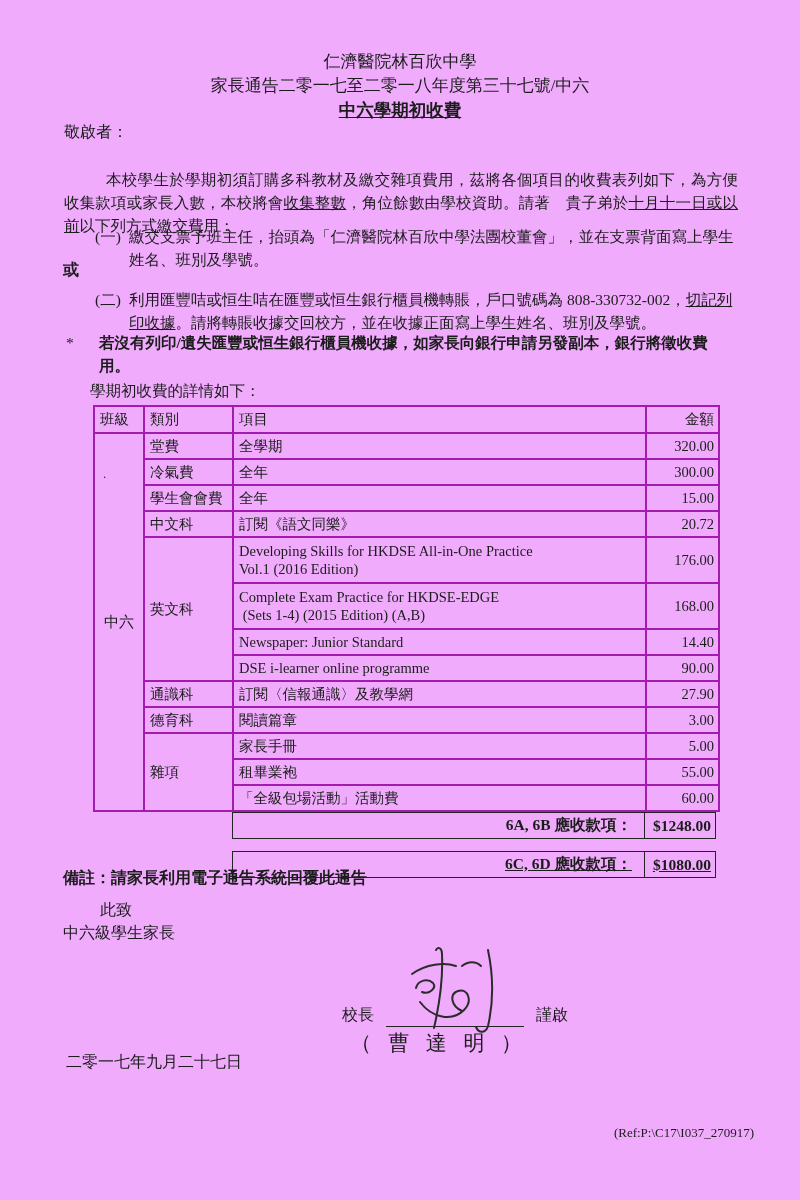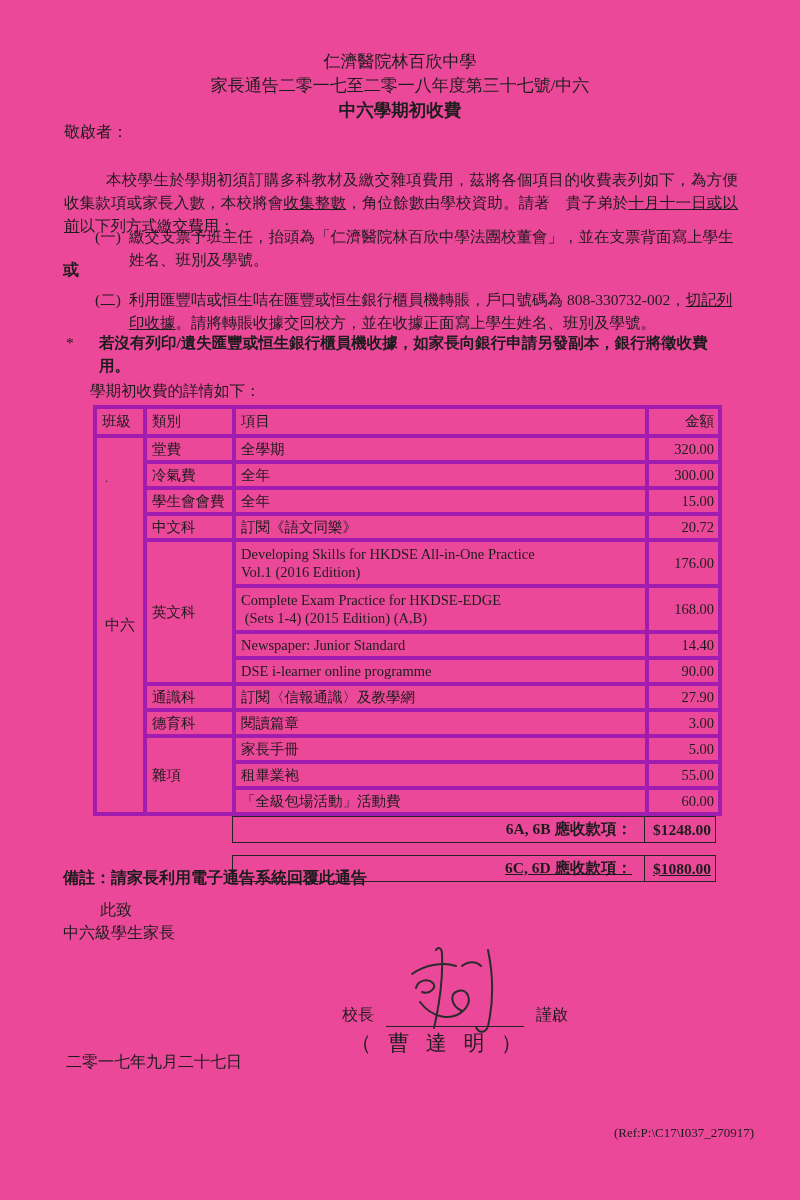--- a/index.html
+++ b/index.html
@@ -1,43 +1,43 @@
 <!DOCTYPE html>
 <html><head>
 <meta charset="utf-8">
 <style>
   html,body {margin:0; padding:0; background:#ffffff;}
   body {width:800px; height:1200px; font-family:"Liberation Serif","DejaVu Serif",serif; color:#1c1c1c; position:relative; overflow:hidden;}
-  .page {position:absolute; inset:0; background:#ec4899;}
+  .page {position:absolute; inset:0; background:#f0abfc;}
   .abs {position:absolute;}
 
   
   .header {top:50px; left:0; width:800px; text-align:center; font-size:17px; line-height:24px;}
-  .doc-title {font-weight:bold; font-size:17.5px;}
+  .doc-title {font-weight:bold; text-decoration:underline; font-size:17.5px;}
 
   .salutation {top:122px; left:64px; font-size:16px;}
 
   .intro {top:152px; left:64px; width:674px; font-size:15.5px; line-height:23px; text-align:justify; text-indent:42px;}
   .bu {font-weight:normal; text-decoration:underline;}
 
   .method {display:flex; left:95px; width:643px; font-size:15.5px; line-height:23px;}
   .method-1 {top:225px;}
   .method-2 {top:288px;}
   .method .num {flex:0 0 34px;}
   .method .mtext {flex:1;}
   .or {top:260px; left:63px; font-size:16px; font-weight:bold;}
 
   .note {top:331px; left:63px; width:675px; display:flex; font-weight:bold; font-size:15.5px; line-height:23px;}
   .note .star {flex:0 0 33px; padding-left:3px; font-weight:normal;}
 
   .table-caption {top:381px; left:90px; font-size:15.5px;}
 
   .table-wrap {top:405px; left:93px; width:625px;}
   table.fees {border-collapse:collapse; width:625px; font-size:14.5px; line-height:1.25; table-layout:fixed;}
-  table.fees th, table.fees td {border:4px solid #a21caf; padding:1px 5px; vertical-align:middle; overflow:hidden;}
+  table.fees th, table.fees td {border:2px solid #a21caf; padding:1px 5px; vertical-align:middle; overflow:hidden;}
   table.fees th {font-weight:normal; text-align:left; height:23px;}
   tr.r-s {height:26px;}
   tr.r-d {height:46px;}
   .amount-col {text-align:right !important; padding-right:4px !important;}
   .item-cell {white-space:pre-wrap;}
   .class-cell {text-align:center; vertical-align:middle; position:relative; font-size:15px;}
   .stray-mark {position:absolute; top:32px; left:8px; font-size:13px; color:#333;}
 
   .totals {margin-left:139px; width:484px;}
   .total-box {display:flex; border:1px solid #242424; height:25px; margin-top:0; font-weight:bold; font-size:15.5px;}

